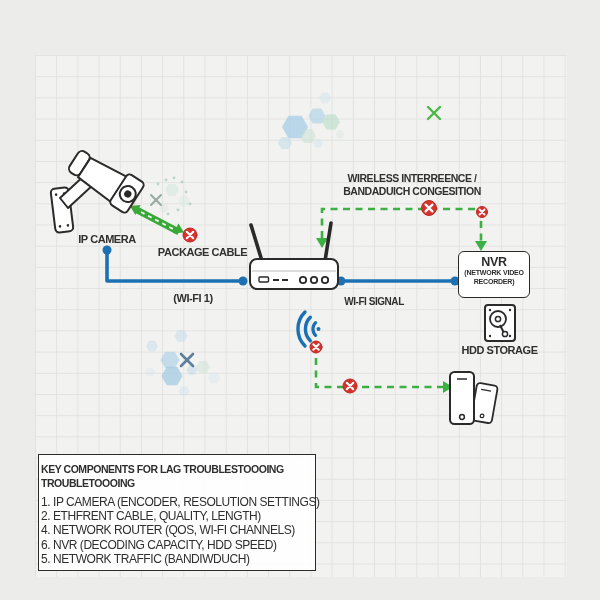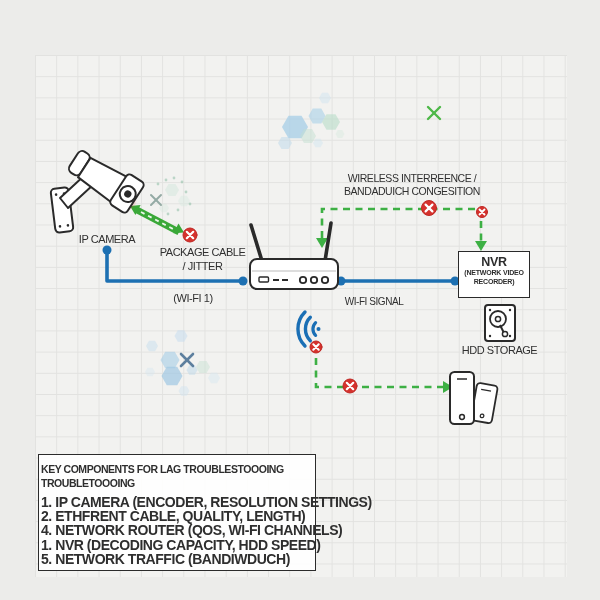--- a/index.html
+++ b/index.html
@@ -4,36 +4,36 @@
 <style>
   html,body{margin:0;padding:0;background:#ececea;}
   #canvas{position:relative;width:600px;height:600px;background:#ececea;overflow:hidden;
           font-family:"Liberation Sans",sans-serif;}
   #grid{position:absolute;left:35px;top:55px;width:532px;height:522px;
         background-color:#f2f2f0;
         background-image:linear-gradient(#e2e2e0 1px,transparent 1px),
                          linear-gradient(90deg,#e2e2e0 1px,transparent 1px);
         background-size:21.2px 21.2px;}
   svg{position:absolute;left:0;top:0;}
-  .lbl{position:absolute;font-weight:normal;color:#303030;text-align:center;
+  .lbl{position:absolute;font-weight:bold;color:#303030;text-align:center;
        line-height:13.5px;letter-spacing:-0.45px;font-size:11px;white-space:nowrap;}
   .lbl span{display:block;}
   .sm{font-size:10.5px;line-height:12.5px;}
   .xs{font-size:10px;}
   .left{text-align:left;}
   #nvr-box{position:absolute;left:458px;top:251px;width:72px;height:47px;
-           background:#ffffff;border:1.8px solid #2a2a2a;border-radius:0;
+           background:#ffffff;border:1.8px solid #2a2a2a;border-radius:6px;
            box-sizing:border-box;text-align:center;color:#2d2d2d;}
   #nvr-box .t{font-size:12.5px;font-weight:bold;margin-top:4px;line-height:13px;letter-spacing:-0.3px;}
   #nvr-box .s{font-size:7px;font-weight:bold;line-height:8.5px;letter-spacing:-0.2px;}
   #legend{position:absolute;left:38px;top:454px;width:278px;height:117px;
           background:rgba(255,255,255,0.9);border:1.6px solid #2b2b2b;
           box-sizing:border-box;padding:7px 10px 0 2px;color:#2e2e2e;}
   #legend .title{font-size:10.5px;font-weight:bold;line-height:14px;letter-spacing:-0.45px;white-space:nowrap;}
-  #legend .item{font-size:14px;font-weight:bold;line-height:14.2px;letter-spacing:-0.45px;white-space:nowrap;}
+  #legend .item{font-size:12px;font-weight:normal;line-height:14.2px;letter-spacing:-0.45px;white-space:nowrap;}
   #legend .items{margin-top:5px;}
 </style>
 </head>
 <body>
 
 <div id="canvas">
   <div id="grid"></div>
 
   <svg width="600" height="600" viewBox="0 0 600 600">
     <defs>
@@ -216,21 +216,20 @@
       </g>
     </g>
   </svg>
 
   <div class="lbl" style="left:62px;top:233px;width:90px;">
     <span>IP CAMERA</span>
   </div>
 
   <div class="lbl" style="left:145px;top:246px;width:115px;">
     <span>PACKAGE CABLE</span>
-    <span>/ JITTER</span>
   </div>
 
   <div class="lbl" style="left:132px;top:292px;width:122px;">
     <span>(WI-FI 1)</span>
   </div>
 
   <div class="lbl sm" style="left:328px;top:172px;width:168px;">
     <span>WIRELESS INTERREENCE /</span>
     <span>BANDADUICH CONGESITION</span>
   </div>
@@ -251,17 +250,17 @@
     <span>HDD STORAGE</span>
   </div>
 
   <div id="legend">
     <div class="title">KEY COMPONENTS FOR LAG TROUBLESTOOOING</div>
     <div class="title">TROUBLETOOOING</div>
     <div class="items">
       <div class="item">1. IP CAMERA (ENCODER, RESOLUTION SETTINGS)</div>
       <div class="item">2. ETHFRENT CABLE, QUALITY, LENGTH)</div>
       <div class="item">4. NETWORK ROUTER (QOS, WI-FI CHANNELS)</div>
-      <div class="item">1. NVR (DECODING CAPACITY, HDD SPEED)</div>
+      <div class="item">6. NVR (DECODING CAPACITY, HDD SPEED)</div>
       <div class="item">5. NETWORK TRAFFIC (BANDIWDUCH)</div>
     </div>
   </div>
 </div>
 
 </body></html>

